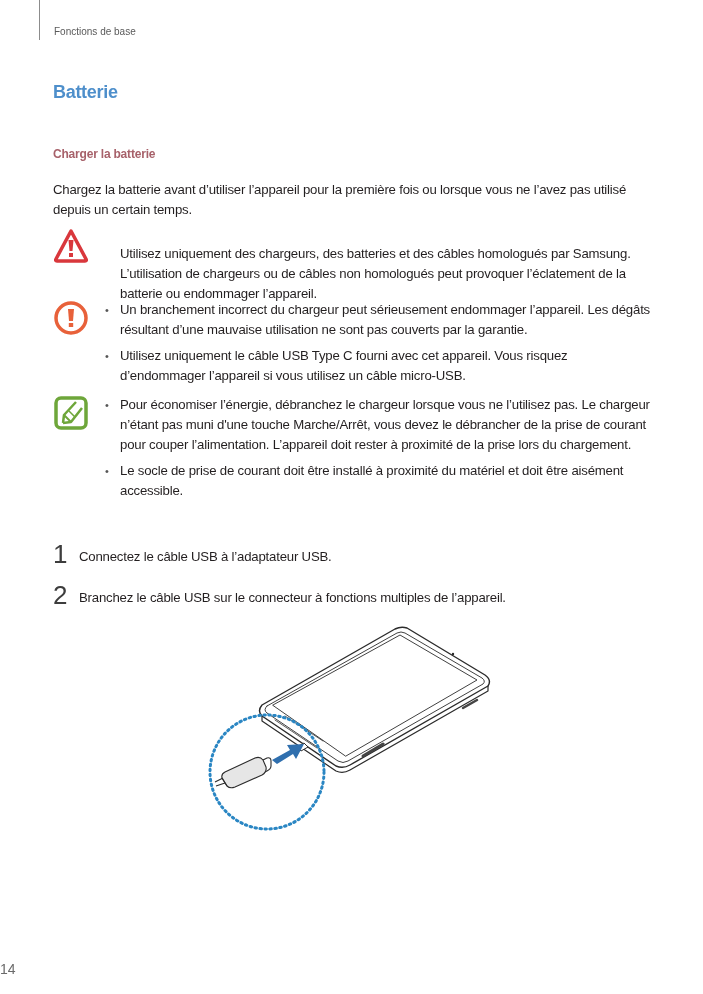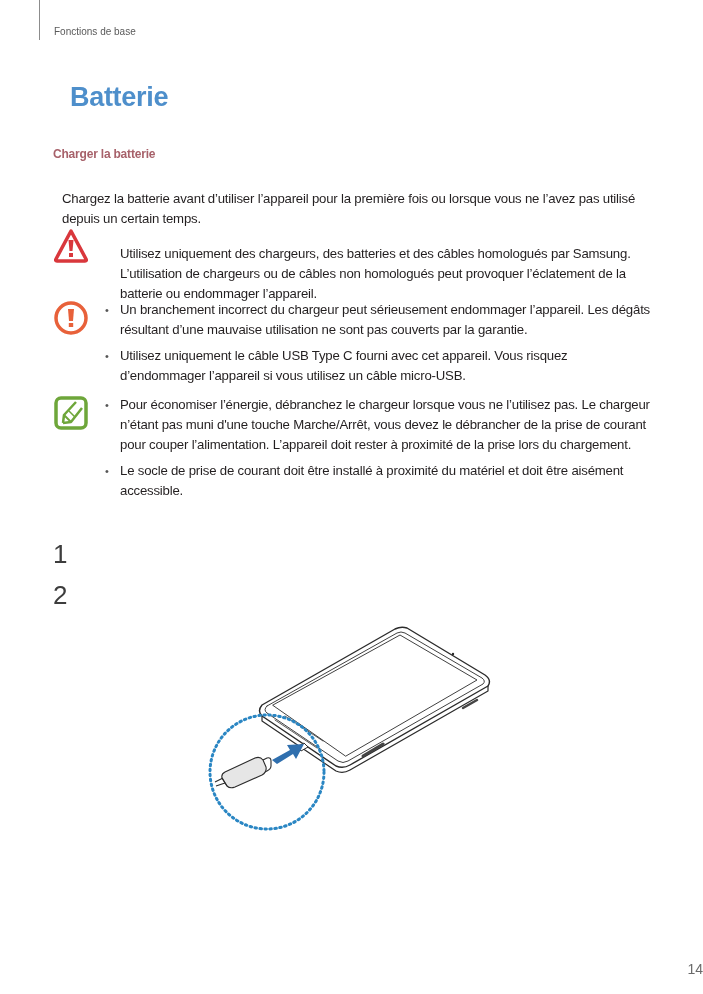--- a/index.html
+++ b/index.html
@@ -7,21 +7,21 @@
       width: 703px; height: 994px; position: relative; overflow: hidden;
       font-family: "Liberation Sans", sans-serif; color: #231f20;
     }
     .header-rule {
       position: absolute; left: 39px; top: 0; width: 1px; height: 40px; background: #8c8c8c;
     }
     .header-section {
       position: absolute; left: 54px; top: 26px; font-size: 10px; color: #5a5a5a;
     }
     .page-title {
-      position: absolute; left: 70px; top: 82px; font-size: 27px; font-weight: bold; color: #4e8fcb;
+      position: absolute; left: 53px; top: 82px; font-size: 18px; font-weight: bold; color: #4e8fcb;
       letter-spacing: -0.3px;
     }
     .section-title {
       position: absolute; left: 53px; top: 147px; font-size: 12px; font-weight: bold; color: #a7616a;
       letter-spacing: -0.2px;
     }
     .intro {
       position: absolute; left: 53px; top: 180px; width: 580px;
       font-size: 13.2px; line-height: 20px; letter-spacing: -0.2px;
     }
@@ -46,34 +46,34 @@
     .step .num {
       position: absolute; left: 0; top: -6px; font-size: 26px; color: #3d3d3d; font-weight: normal;
     }
     .step .text {
       position: absolute; left: 26px; top: 4px; font-size: 13.2px; letter-spacing: -0.2px;
     }
     .illustration {
       position: absolute; left: 205px; top: 620px; width: 300px; height: 220px;
     }
     .page-number {
-      position: absolute; left: 0; width: 703px; top: 961px; text-align: right;
+      position: absolute; left: 0; width: 703px; top: 961px; text-align: left;
       font-size: 14px; color: #6a6a6a;
     }
   </style>
 </head>
 <body>
 
 <div class="header-rule"></div>
 <div class="header-section">Fonctions de base</div>
 
 <h1 class="page-title" style="margin:0">Batterie</h1>
 <h2 class="section-title" style="margin:0">Charger la batterie</h2>
 
-<p class="intro" style="margin:9px">Chargez la batterie avant d’utiliser l’appareil pour la première fois ou lorsque vous ne l’avez pas utilisé depuis un certain temps.</p>
+<p class="intro" style="margin:0">Chargez la batterie avant d’utiliser l’appareil pour la première fois ou lorsque vous ne l’avez pas utilisé depuis un certain temps.</p>
 
 <div class="notice" style="top:228px;">
   <span class="icon">
     <svg width="36" height="36" viewBox="0 0 36 36">
       <path d="M18 3 L33 31 Q34 33 32 33 L4 33 Q2 33 3 31 Z" fill="none" stroke="#d9373c" stroke-width="3.5" stroke-linejoin="round"></path>
       <path d="M15.5 12 L20.5 12 L19.5 23 L16.5 23 Z" fill="#d9373c"></path>
       <rect x="16" y="25" width="4" height="4" fill="#d9373c"></rect>
     </svg>
   </span>
   <div class="body">
@@ -122,23 +122,25 @@
       <li>
         <span class="bullet">•</span>
         <span>Le socle de prise de courant doit être installé à proximité du matériel et doit être aisément accessible.</span>
       </li>
     </ul>
   </div>
 </div>
 
 <div class="step" style="top:545px;">
   <span class="num">1</span>
+  <span class="text">Connectez le câble USB à l’adaptateur USB.</span>
 </div>
 <div class="step" style="top:586px;">
   <span class="num">2</span>
+  <span class="text">Branchez le câble USB sur le connecteur à fonctions multiples de l’appareil.</span>
 </div>
 
 <div class="illustration">
   <svg width="300" height="220" viewBox="0 0 300 220">
 
     <g fill="none" stroke="#2b2b2b" stroke-linecap="round" stroke-linejoin="round">
       <path d="M57 85 L190 9 Q196 6 202 8 L280 55 Q287 60 283 66 L145 145 Q138 149 131 146 L57 96 Q52 91 57 85 Z" stroke-width="1.4"></path>
       <path d="M62 86 L192 13 Q196 11 200 13 L277 58 Q281 61 278 64 L143 141 Q138 144 133 141 L62 93 Q58 90 62 86 Z" stroke-width="0.9"></path>
       <path d="M68 85 L195 15 L272 60 L141 136 Z" stroke-width="0.9"></path>
       <path d="M57 96 L57 101 L131 151 Q138 154 145 150 L283 71 L283 66" stroke-width="1.2"></path>

